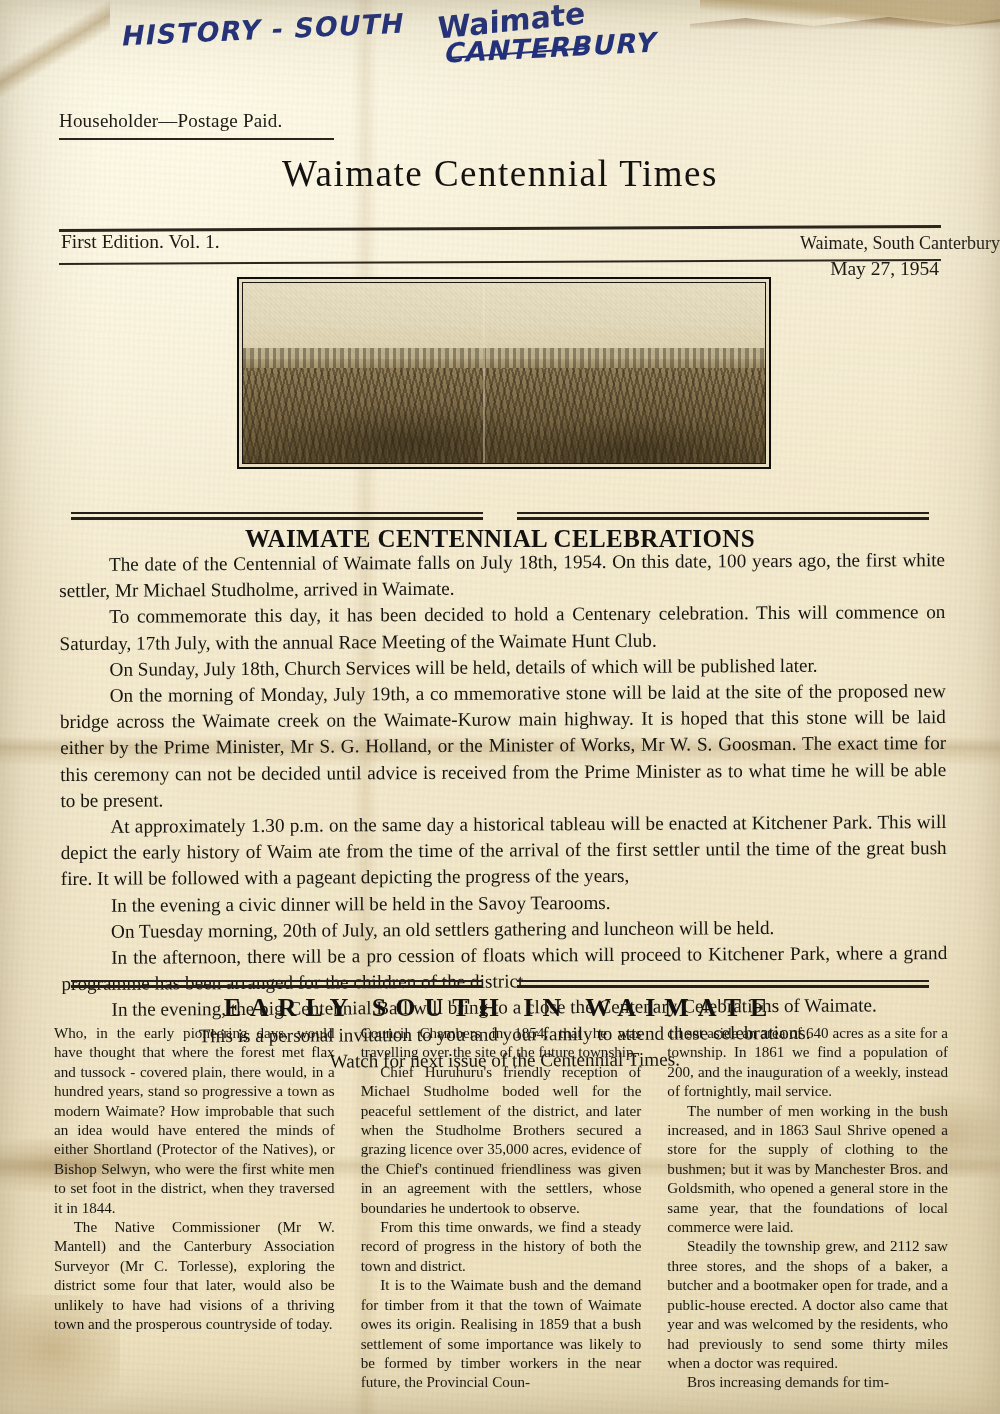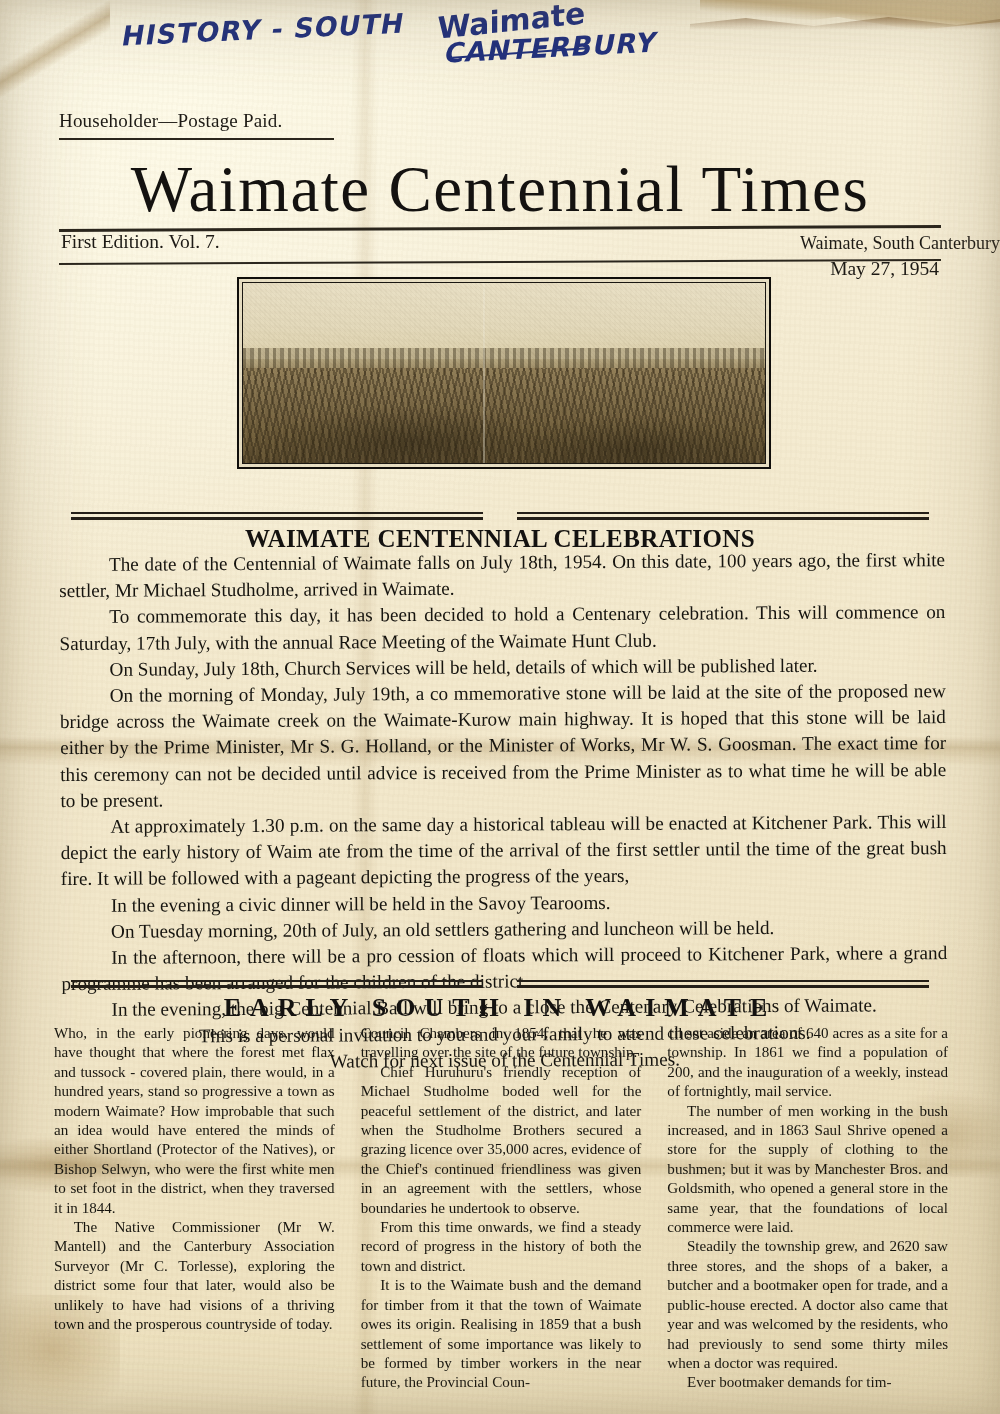--- a/index.html
+++ b/index.html
@@ -85,21 +85,21 @@
   
   #content{position:absolute;left:0;top:0;width:1000px;height:1120px;}
 
   .householder{
     position:absolute;left:59px;top:110px;font-size:19px;color:#1d1a15;letter-spacing:.2px;
   }
   .rule-house{position:absolute;left:59px;top:138px;width:275px;height:2px;background:#2b261d;}
 
   .masthead{
     position:absolute;left:0;top:152px;width:1000px;text-align:center;
-    font-family:"Liberation Serif",serif;font-size:65px;color:#141210;
+    font-family:"Liberation Serif",serif;font-size:37px;color:#141210;
     letter-spacing:1.5px;white-space:nowrap;
   }
   .rule-top1{position:absolute;left:59px;top:227px;width:882px;height:3px;background:#2b261d;
     transform:rotate(-0.25deg);}
   .rule-top2{position:absolute;left:59px;top:261px;width:882px;height:2px;background:#2b261d;
     transform:rotate(-0.25deg);}
 
   .dateline{position:absolute;top:230px;width:1000px;height:30px;}
   .dl-left{position:absolute;left:61px;top:1px;font-size:19.5px;color:#1d1a15;}
   .dl-mid{position:absolute;left:0;top:3px;width:1000px;text-align:right;font-size:18px;color:#1d1a15;}
@@ -183,21 +183,21 @@
 
   <div id="content">
 
     <div class="householder">Householder—Postage Paid.</div>
     <div class="rule-house"></div>
 
     <div class="masthead">Waimate Centennial Times</div>
 
     <div class="rule-top1"></div>
     <div class="dateline">
-      <span class="dl-left">First Edition.  Vol. 7.</span>
+      <span class="dl-left">First Edition.  Vol. 1.</span>
       <span class="dl-mid">Waimate, South Canterbury</span>
       <span class="dl-right">May 27, 1954</span>
     </div>
     <div class="rule-top2"></div>
 
     <div class="photo-wrap">
       <div class="photo">
         <div class="sky"></div>
         <div class="treeline"></div>
         <div class="scrub"></div>
@@ -243,22 +243,22 @@
       </div>
       <div class="col">
         <p class="nc">Council  Chambers in 1854,  that  he was travelling  over the  site  of the future township.</p>
         <p>Chief Huruhuru's  friendly reception of Michael Studholme boded well for the  peaceful settlement  of the district,  and later  when the Studholme  Brothers  secured  a  grazing licence over 35,000 acres, evidence of the Chief's continued friendliness was given in an agreement with the settlers, whose boundaries he undertook to observe.</p>
         <p>From this time onwards, we find a steady record of progress in the history of both the town and district.</p>
         <p>It is to the Waimate bush and the demand for timber from it that the town of  Waimate owes its  origin. Realising in 1859 that a bush settlement of some importance was likely to be formed by timber workers in the near future, the Provincial Coun-</p>
       </div>
       <div class="col">
         <p class="nc">cil set aside an area of 640 acres as a site for a township. In 1861 we find a population of 200, and the inauguration of a weekly, instead of fortnightly, mail service.</p>
         <p>The number of men working in the bush increased,  and in 1863  Saul Shrive opened a store for the supply of clothing to the bushmen; but it was by Manchester Bros. and Goldsmith, who  opened a general  store in the same  year, that  the foundations of local commerce were laid.</p>
-        <p>Steadily  the  township  grew, and 2620 saw three stores, and the shops of a baker, a butcher and a bootmaker open for trade, and a public-house erected.    A doctor also came that year and was welcomed by the residents, who had previously to send some thirty miles when a doctor was required.</p>
-        <p>Ever  bootmaker  demands  for  tim-</p>
+        <p>Steadily  the  township  grew, and 2112 saw three stores, and the shops of a baker, a butcher and a bootmaker open for trade, and a public-house erected.    A doctor also came that year and was welcomed by the residents, who had previously to send some thirty miles when a doctor was required.</p>
+        <p>Bros  increasing  demands  for  tim-</p>
       </div>
     </div>
 
   </div>
 
   <div class="grain"></div>
   <div class="vign"></div>
 </div>
 
 </body></html>

